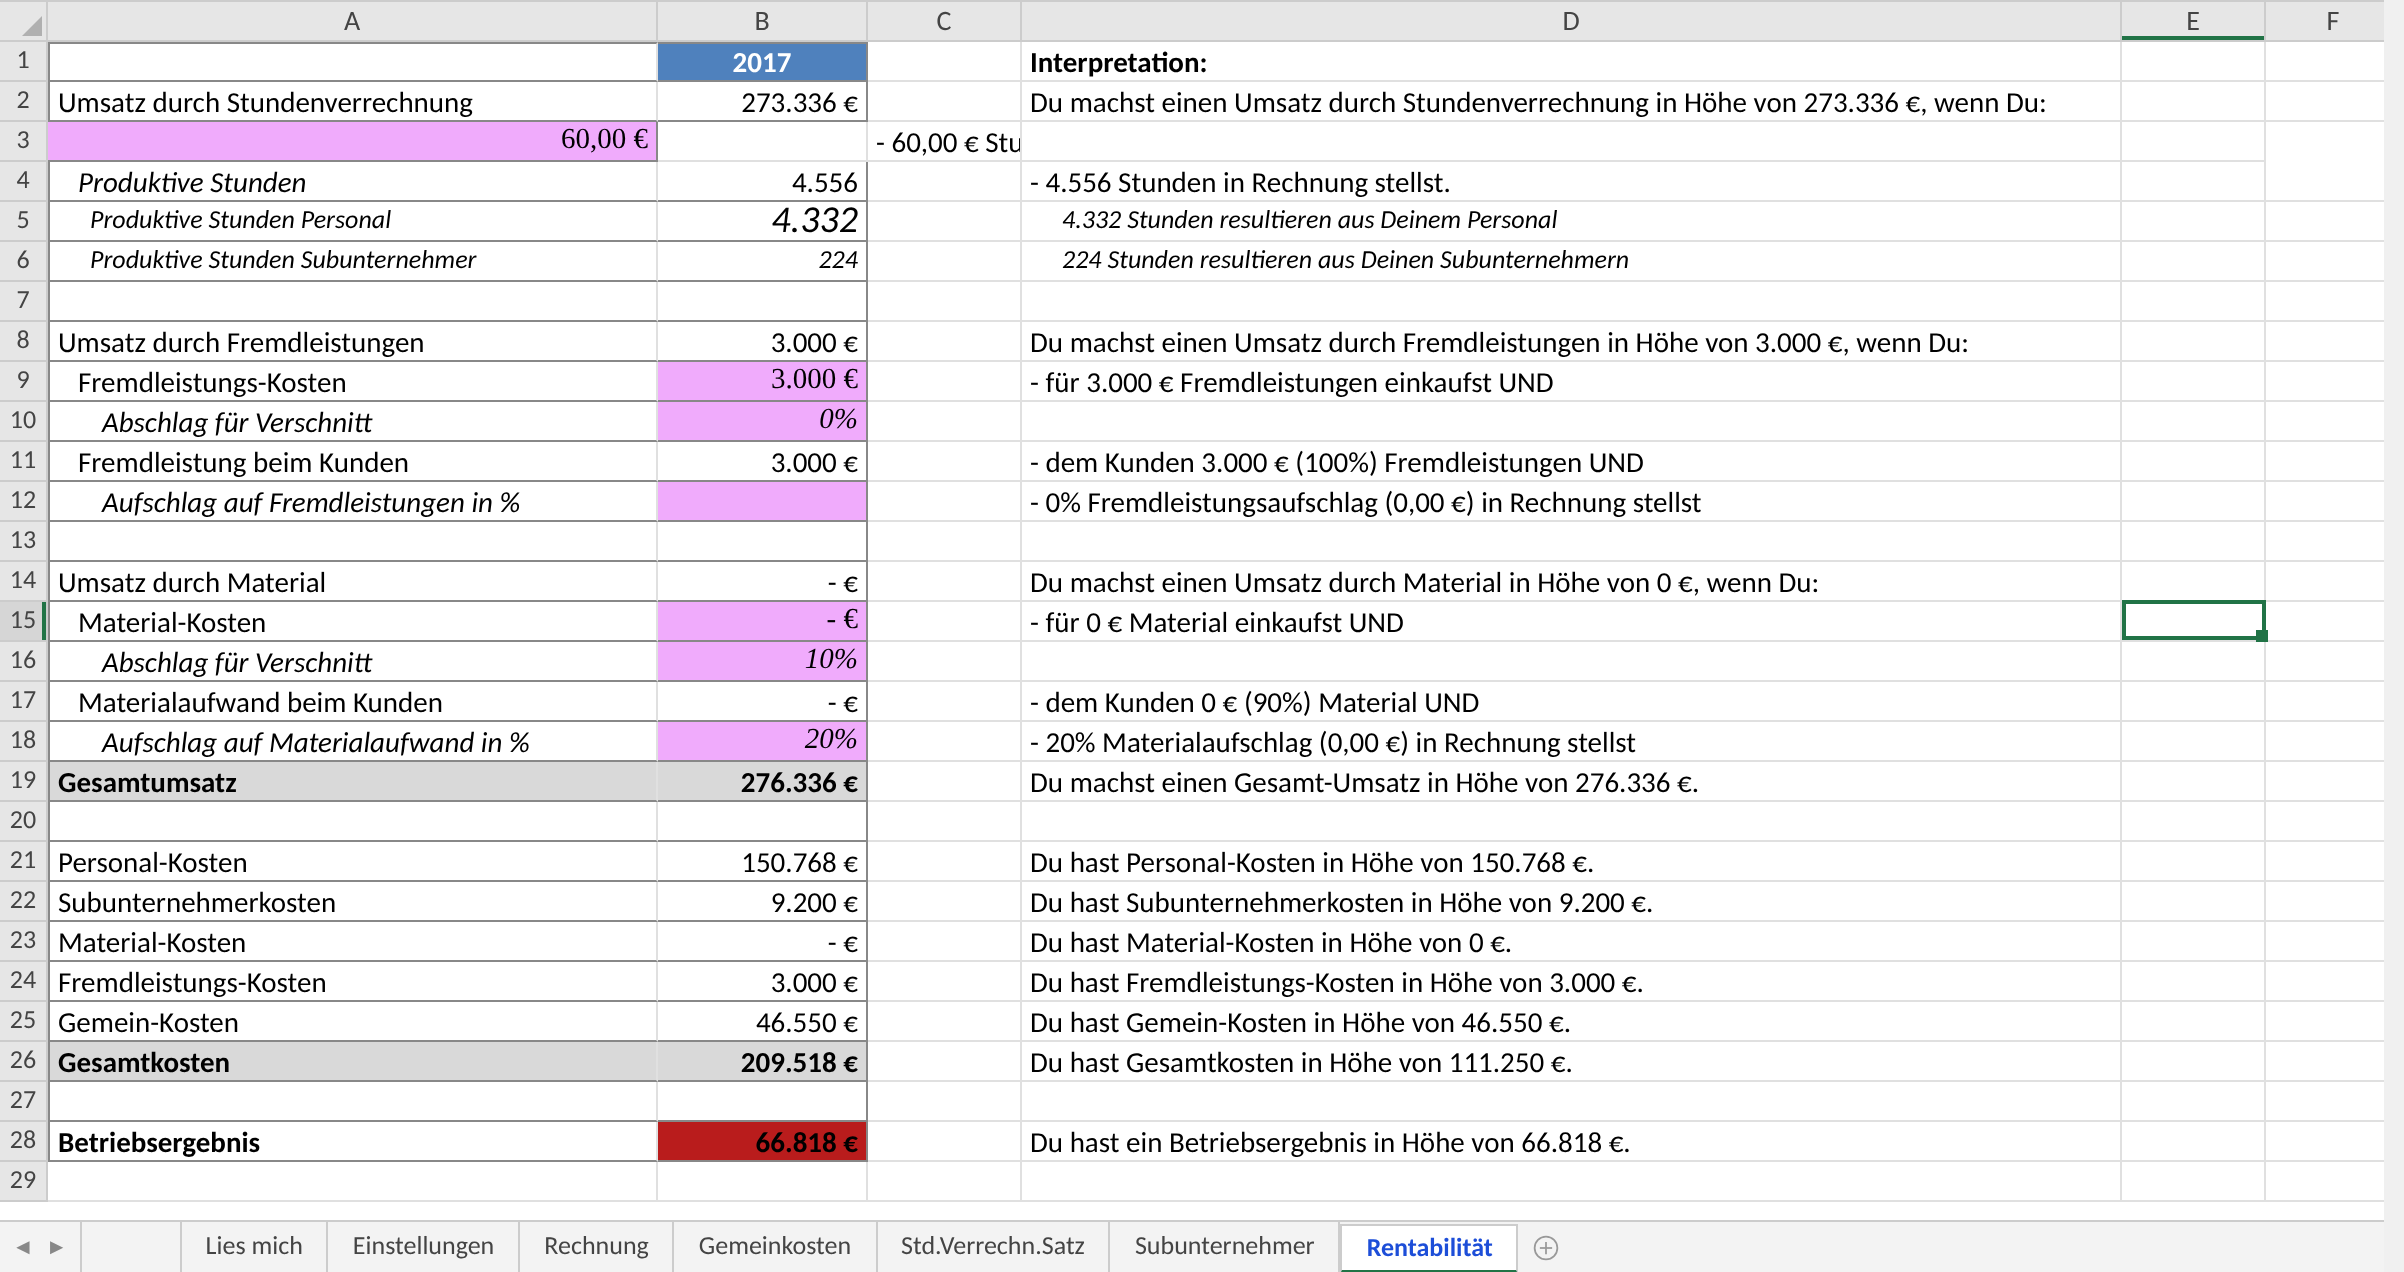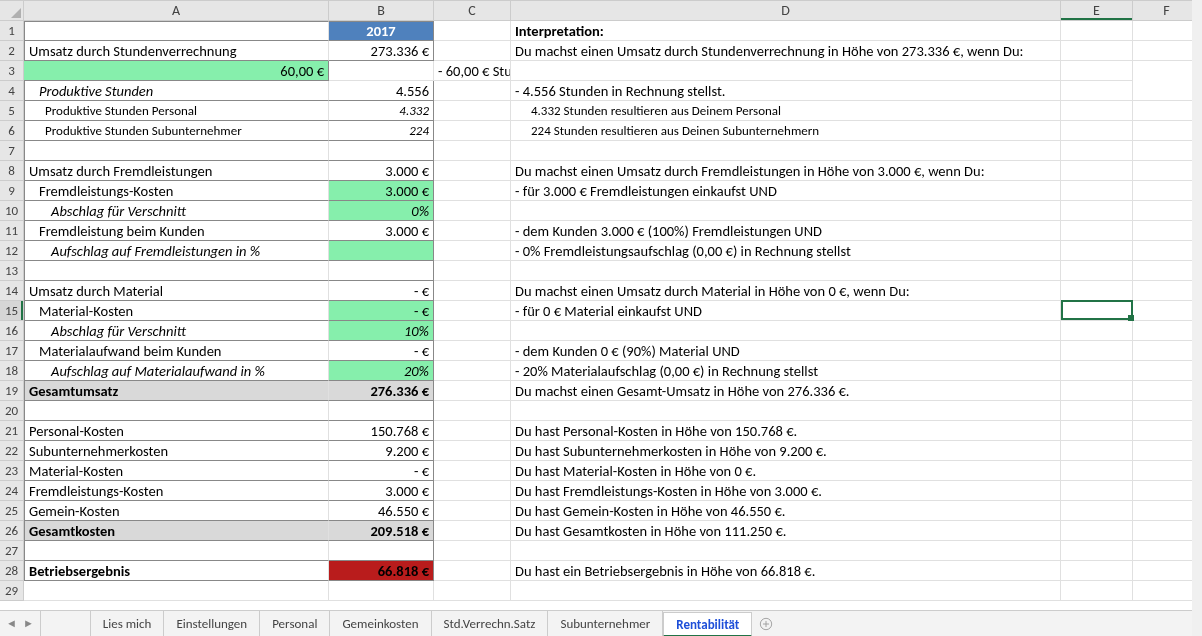--- a/index.html
+++ b/index.html
@@ -11,28 +11,28 @@
 .corner { background: #e6e6e6; border-right: 1px solid #ccc; border-bottom: 1px solid #ccc; position: relative; }
 .corner::after { content: ''; position: absolute; right: 2px; bottom: 2px; width: 0; height: 0; border-style: solid; border-width: 0 0 10px 10px; border-color: transparent transparent #b0b0b0 transparent; }
 .cell { border-right: 1px solid #e0e0e0; border-bottom: 1px solid #e0e0e0; padding: 0 4px; display: flex; align-items: center; overflow: hidden; white-space: nowrap; font-size: 14.5px; }
 .cell.right { justify-content: flex-end; }
 .cell.center { justify-content: center; }
 .cell.bold { font-weight: bold; }
 .cell.italic { font-style: italic; }
 .cell.ind1 { padding-left: 14px; }
 .cell.ind2 { padding-left: 26px; }
 .cell.hdr-blue { background: #4f81bd; color: #fff; font-weight: bold; }
-.cell.yellow { background: #86efac; }
+.cell.yellow { background: #f0abfc; font-family: Liberation Serif, serif; }
 .cell.gray { background: #d9d9d9; }
 .cell.green { background: #b91c1c; }
 .cell.bt { border-top: 1px solid #888; }
 .cell.bb { border-bottom: 1px solid #888; }
 .cell.bl { border-left: 1px solid #888; }
 .cell.br { border-right: 1px solid #888; }
-.cell.smallit { font-size: 13px; padding-left: 20px; }
+.cell.smallit { font-style: italic; font-size: 13px; padding-left: 20px; }
 .rh.sel-mark { position: relative; }
 .rh.sel-mark::after { content:''; position:absolute; right:0; top:0; bottom:0; width:2px; background:#217346; }
 .hd.sel-ch { position: relative; }
 .hd.sel-ch::after { content:''; position:absolute; left:0; right:0; bottom:0; height:2px; background:#217346; }
 
 .tabbar { position: absolute; left: 0; right: 10px; bottom: 0; height: 26px; background: #f3f3f3; border-top: 1px solid #ccc; display: flex; align-items: stretch; font-size: 13px; }
 .tab-nav { display: flex; align-items: center; padding: 0 6px; gap: 6px; border-right: 1px solid #ccc; }
 .tab-nav span { color: #888; font-size: 11px; cursor: default; }
 .tabs { display: flex; align-items: flex-end; }
 .tab { padding: 4px 12px; border-right: 1px solid #ccc; background: #f3f3f3; color: #444; cursor: default; height: 25px; display: flex; align-items: center; }
@@ -98,21 +98,21 @@
   <div class="cell right bb br">4.556</div>
   <div class="cell"></div>
   <div class="cell">- 4.556 Stunden in Rechnung stellst.</div>
   <div class="cell"></div>
   <div class="cell"></div>
 </div>
 
 <div class="row">
   <div class="rh">5</div>
   <div class="cell ind2 smallit bl bb">Produktive Stunden Personal</div>
-  <div class="cell right italic bb br" style="font-size:13px">4.332</div>
+  <div class="cell right italic bb br" style="font-size:19px">4.332</div>
   <div class="cell"></div>
   <div class="cell smallit ind1">4.332 Stunden resultieren aus Deinem Personal</div>
   <div class="cell"></div>
   <div class="cell"></div>
 </div>
 
 <div class="row">
   <div class="rh">6</div>
   <div class="cell ind2 smallit bl bb">Produktive Stunden Subunternehmer</div>
   <div class="cell right italic bb br" style="font-size:13px">224</div>
@@ -358,21 +358,21 @@
 
 <div class="tabbar">
   <div class="tab-nav">
     <span>◄</span>
     <span>►</span>
   </div>
   <div style="width:50px;border-right:1px solid #ccc"></div>
   <div class="tabs">
     <div class="tab">Lies mich</div>
     <div class="tab">Einstellungen</div>
-    <div class="tab">Personal</div>
+    <div class="tab">Rechnung</div>
     <div class="tab">Gemeinkosten</div>
     <div class="tab">Std.Verrechn.Satz</div>
     <div class="tab">Subunternehmer</div>
     <div class="tab active">Rentabilität</div>
   </div>
   <div class="newtab">
     <svg viewBox="0 0 16 16">
           <circle cx="8" cy="8" r="6.5" fill="none" stroke="#999" stroke-width="1"></circle>
           <line x1="8" y1="4.5" x2="8" y2="11.5" stroke="#999" stroke-width="1"></line>
           <line x1="4.5" y1="8" x2="11.5" y2="8" stroke="#999" stroke-width="1"></line>

